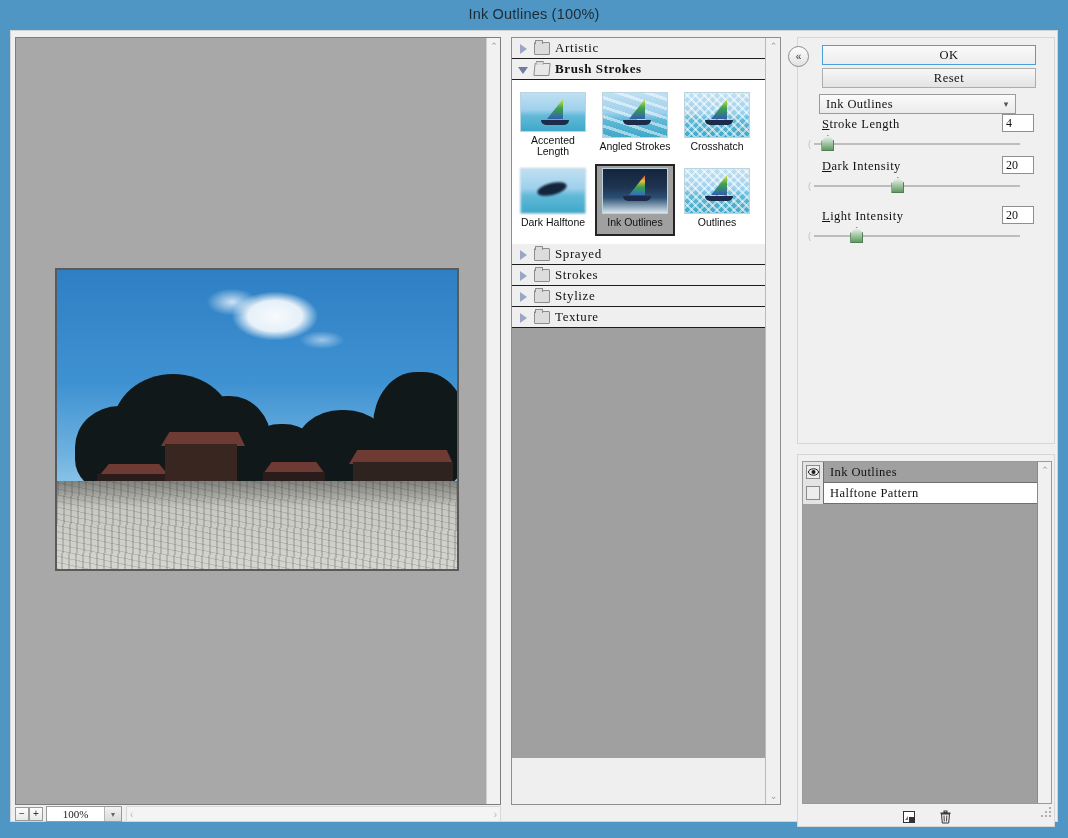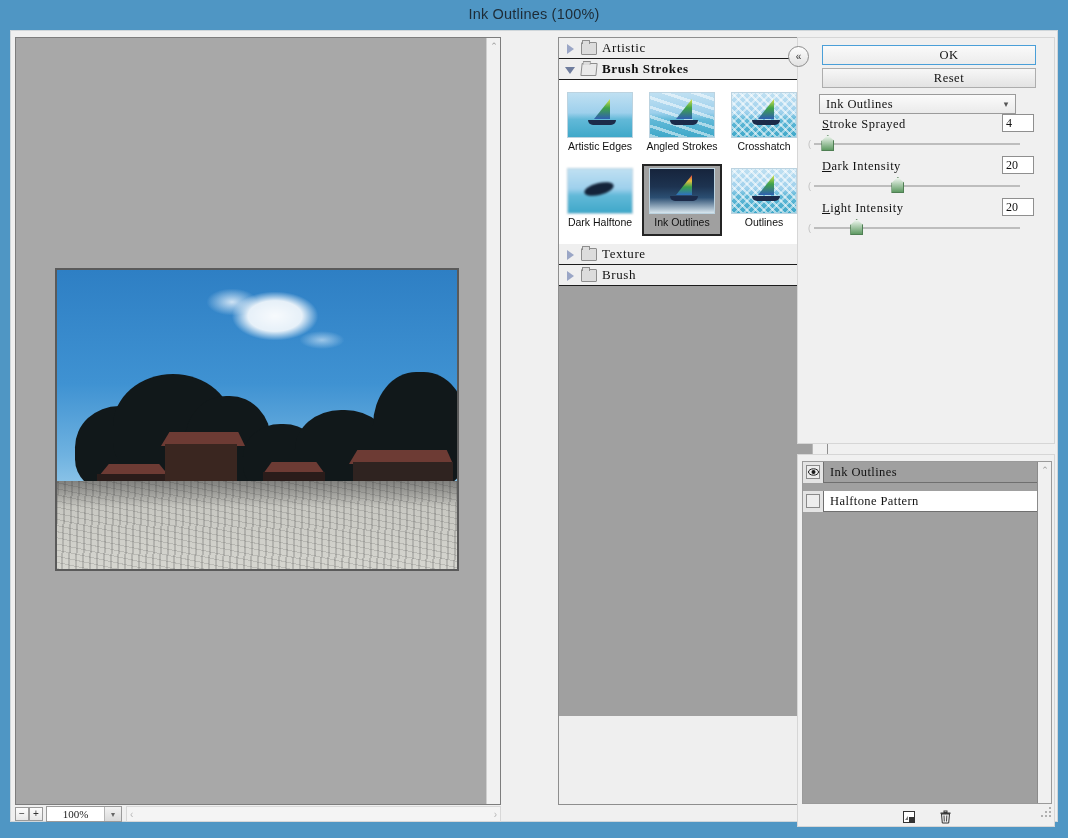--- a/index.html
+++ b/index.html
@@ -111,21 +111,20 @@
   .hscroll{
     margin-left:4px;flex:1;height:16px;background:#f4f4f4;border:1px solid #d8d8d8;
     box-sizing:border-box;display:flex;align-items:center;justify-content:space-between;
     padding:0 3px;color:#b8b8b8;font-size:10px;
   }
   
   .gallery{
     position:absolute;left:500px;top:6px;width:270px;height:768px;
     border:1px solid #8e8e8e;box-sizing:border-box;background:#efefef;
     overflow:hidden;
-    margin-left:47px;
   }
   .gal-inner{position:absolute;left:0;top:0;width:254px;height:766px;background:#efefef;}
   .cat-row{
     height:21px;display:flex;align-items:center;gap:5px;padding-left:6px;
     border-bottom:1px solid #1c1c1c;background:#efefef;box-sizing:border-box;
   }
   .cat-row.first{border-top:0;}
   .tri{width:11px;height:11px;position:relative;flex:0 0 auto;}
   .tri .gl{
     position:absolute;left:2px;top:1px;width:0;height:0;
@@ -259,21 +258,21 @@
   }
   .layerlist{
     position:absolute;left:4px;top:6px;width:250px;height:343px;
     border:1px solid #9a9a9a;box-sizing:border-box;background:#a0a0a0;overflow:hidden;
   }
   .layer-row{
     height:21px;display:flex;align-items:center;box-sizing:border-box;
     border-bottom:1px solid #6f6f6f;
   }
   .layer-row.active{background:#a0a0a0;}
-  .layer-row.inactive{background:#fff;margin-top:8px;}
+  .layer-row.inactive{background:#fff;}
   .eyecell{
     width:21px;height:21px;flex:0 0 auto;background:#e4e4e4;border-right:1px solid #6f6f6f;
     display:flex;align-items:center;justify-content:center;box-sizing:border-box;
   }
   .eyebox{width:14px;height:14px;border:1px solid #8a8a8a;background:#ededed;box-sizing:border-box;
     display:flex;align-items:center;justify-content:center;}
   .layer-name{
     padding-left:6px;font-family:"Liberation Serif",serif;font-size:12.5px;color:#111;letter-spacing:.4px;
   }
   .layer-vscroll{
@@ -364,21 +363,21 @@
           <span class="folder open"></span>
           <span class="cat-label bold">Brush Strokes</span>
         </div>
 
         <div class="thumbgrid">
           <div class="thumb">
             <span class="img">
                 <i class="sail"></i>
                 <i class="hull"></i>
               </span>
-            <span class="cap">Artistic Edges</span>
+            <span class="cap">Accented Length</span>
           </div>
           <div class="thumb">
             <span class="img streak">
                 <i class="sail"></i>
                 <i class="hull"></i>
               </span>
             <span class="cap">Angled Strokes</span>
           </div>
           <div class="thumb">
             <span class="img hatch">
@@ -407,28 +406,42 @@
               </span>
             <span class="cap">Outlines</span>
           </div>
         </div>
 
         <div class="cat-row">
           <span class="tri">
               <i class="gl"></i>
             </span>
           <span class="folder"></span>
-          <span class="cat-label">Texture</span>
+          <span class="cat-label">Sprayed</span>
         </div>
         <div class="cat-row">
           <span class="tri">
               <i class="gl"></i>
             </span>
           <span class="folder"></span>
-          <span class="cat-label">Brush</span>
+          <span class="cat-label">Strokes</span>
+        </div>
+        <div class="cat-row">
+          <span class="tri">
+              <i class="gl"></i>
+            </span>
+          <span class="folder"></span>
+          <span class="cat-label">Stylize</span>
+        </div>
+        <div class="cat-row">
+          <span class="tri">
+              <i class="gl"></i>
+            </span>
+          <span class="folder"></span>
+          <span class="cat-label">Texture</span>
         </div>
 
         <div class="gal-empty" style="height:430px;"></div>
       </div>
 
       <div class="gal-vscroll">
         <div class="sb-arrow" style="width:15px;">⌃</div>
         <div class="gal-vthumb"></div>
         <div class="sb-arrow" style="width:15px;position:absolute;bottom:0;left:0;">⌄</div>
       </div>
@@ -443,36 +456,36 @@
         <div class="btn reset">Reset</div>
 
         <div class="dd">
           <span class="lab">Ink Outlines</span>
           <span class="chev">▾</span>
         </div>
 
         <div class="ctrlbox">
 
           <div class="ctrl" style="top:0px;">
-            <span class="name"><u>S</u><span>troke Sprayed</span></span>
+            <span class="name"><u>S</u><span>troke Length</span></span>
             <span class="numbox">4</span>
             <span class="tcap">(</span>
             <span class="track"></span>
             <span class="knob" id="knob0" style="left: 15.36px;"></span>
           </div>
 
           <div class="ctrl" style="top:42px;">
             <span class="name"><u>D</u><span>ark Intensity</span></span>
             <span class="numbox">20</span>
             <span class="tcap">(</span>
             <span class="track"></span>
             <span class="knob" id="knob1" style="left: 85.4px;"></span>
           </div>
 
-          <div class="ctrl" style="top:84px;">
+          <div class="ctrl" style="top:92px;">
             <span class="name"><u>L</u><span>ight Intensity</span></span>
             <span class="numbox">20</span>
             <span class="tcap">(</span>
             <span class="track"></span>
             <span class="knob" id="knob2" style="left: 44.2px;"></span>
           </div>
 
         </div>
       </div>
 

